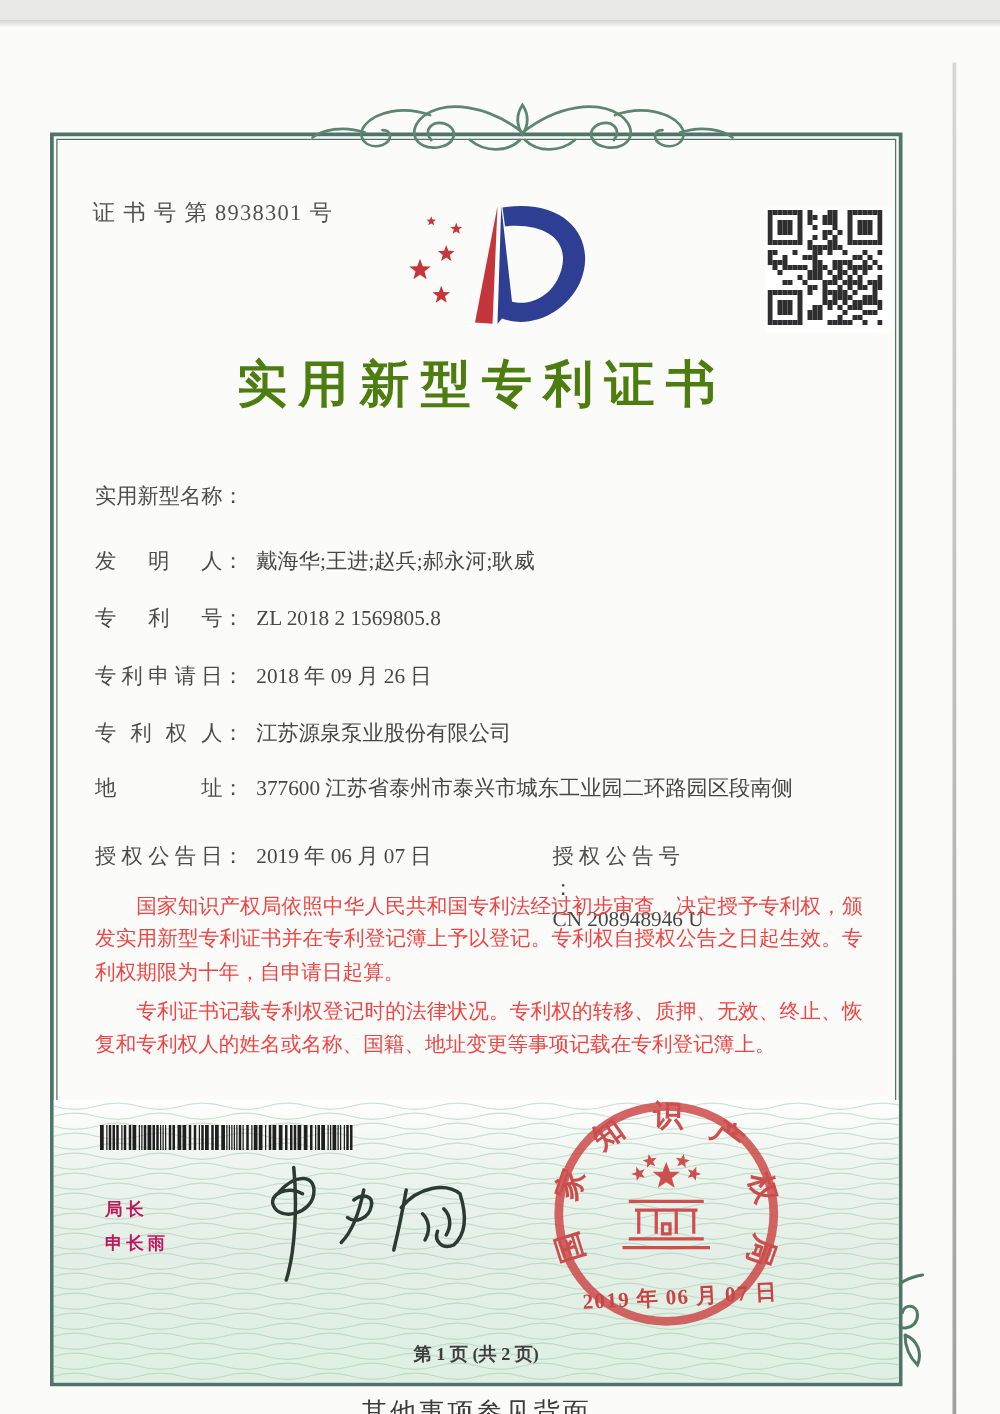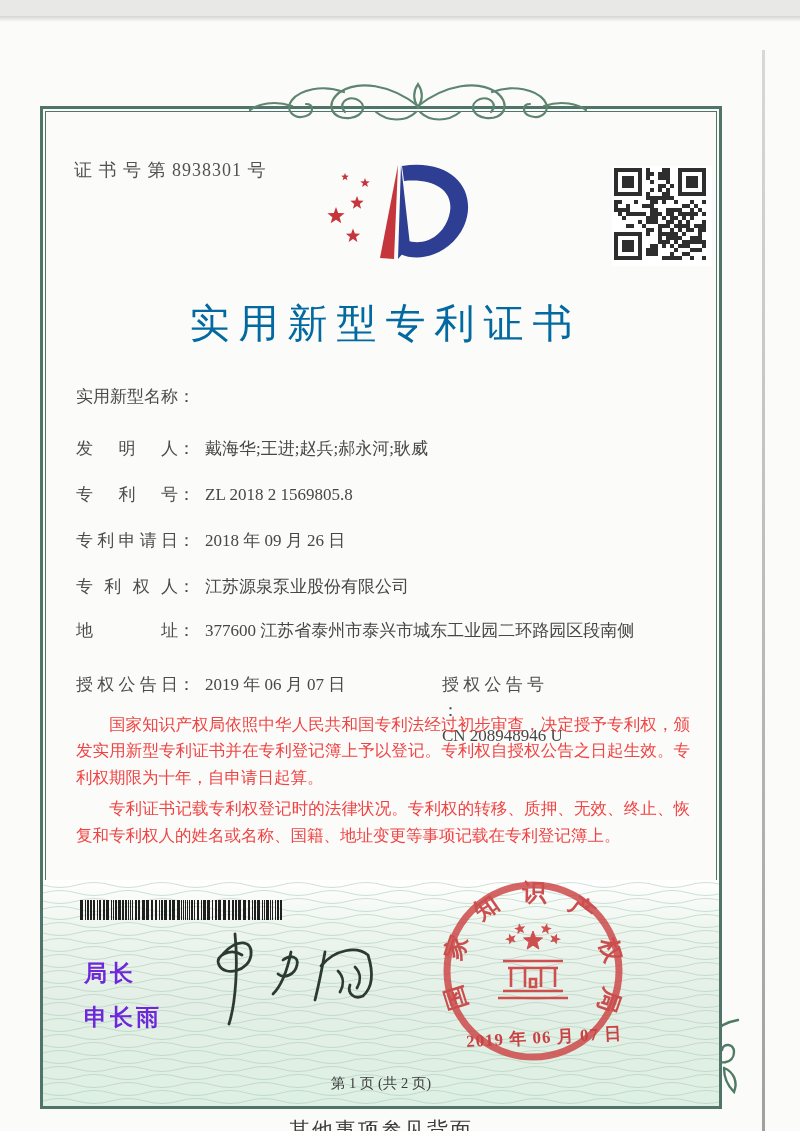--- a/index.html
+++ b/index.html
@@ -15,46 +15,46 @@
   .frame{position:absolute;left:40px;top:90px;width:682px;height:1003px;box-sizing:border-box;
          border:3px solid #50746a;}
   .frame-inner{position:absolute;inset:2px;border:1px solid #50746a;}
   .ornament{position:absolute;pointer-events:none;}
   #orn-top{left:248px;top:50px;}
   #orn-corner{left:646px;top:1000px;}
   
   .cert-no{position:absolute;left:74px;top:142px;font-size:18px;letter-spacing:1px;color:#525252;}
   .logo{position:absolute;left:316px;top:136px;width:170px;height:122px;}
   .qr{position:absolute;left:612px;top:150px;width:96px;height:96px;background:#fff;padding:2px;}
-  .title{position:absolute;left:40px;top:280px;width:682px;text-align:center;
-         font-size:40px;font-weight:normal;letter-spacing:9px;text-indent:9px;color:#0369a1;}
+  .title{position:absolute;left:40px;top:264px;width:682px;text-align:center;
+         font-size:40px;font-weight:bold;letter-spacing:9px;text-indent:9px;color:#4d7c0f;}
   
   .row{position:absolute;left:76px;width:644px;font-size:17px;color:#474747;display:flex;align-items:flex-start;line-height:1.5;}
   .flabel{width:102px;flex:none;text-align:justify;text-align-last:justify;color:#4c4c4c;}
   .fcolon{flex:none;margin-right:10px;}
   .fvalue{flex:1;}
   .row-addr .fvalue{max-width:478px;}
   .group2{position:absolute;left:366px;top:0;display:flex;width:270px;flex-direction:column;}
   
   .paras{position:absolute;left:76px;top:696px;width:614px;font-size:16.5px;line-height:1.6;
          color:#ef4444;text-align:justify;}
   .paras p{margin:0 0 5px;text-indent:2em;}
   
   .band{position:absolute;left:43px;top:864px;width:676px;height:226px;
         background:linear-gradient(#ffffff,#edf5ee 22%,#e3efe6 55%,#def0e3);}
   .band svg{display:block;width:100%;height:100%;}
   
   .barcode{position:absolute;left:80px;top:884px;width:206px;height:20px;}
-  .director{position:absolute;left:84px;top:938px;font-family:Liberation Mono, monospace;
-            font-size:23px;font-weight:bold;color:#6d28d9;letter-spacing:3px;line-height:1.9;}
+  .director{position:absolute;left:84px;top:938px;font-family:Liberation Sans, sans-serif;
+            font-size:14px;font-weight:bold;color:#be185d;letter-spacing:3px;line-height:1.9;}
   .signature{position:absolute;left:185px;top:908px;width:220px;height:110px;}
   .seal{position:absolute;left:438px;top:860px;width:190px;height:190px;opacity:0.92;}
   .seal-date{position:absolute;left:466px;top:1010px;font-size:17px;color:#c94343;letter-spacing:1px;
              transform:rotate(-3deg);font-weight:bold;}
-  .page-info{position:absolute;left:40px;top:1058px;width:682px;text-align:center;font-size:14.5px;color:#3e3e3e;}
+  .page-info{position:absolute;left:40px;top:1058px;width:682px;text-align:center;font-size:14.5px;color:#3e3e3e;font-weight:bold;}
   .back-note{position:absolute;left:40px;top:1100px;width:682px;text-align:center;font-size:21px;
              letter-spacing:2px;color:#3c3c3c;}
 </style>
 </head>
 <body>
 
 <div class="page">
 
   <div class="edge-top"></div>
   <div class="edge-right"></div>

